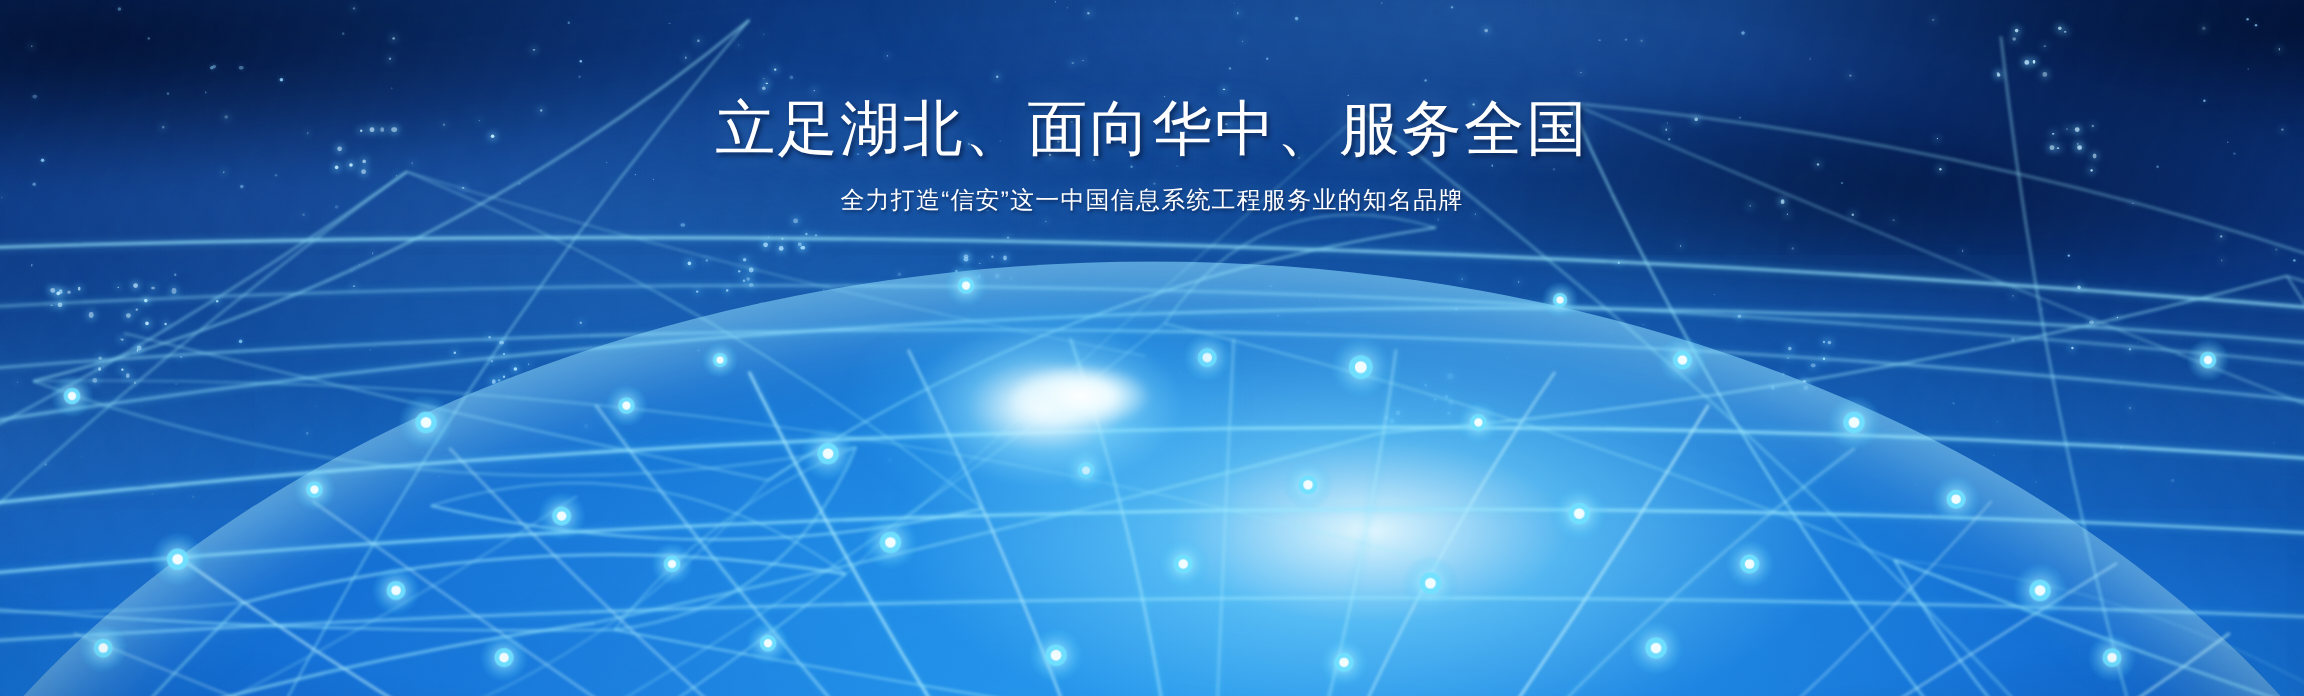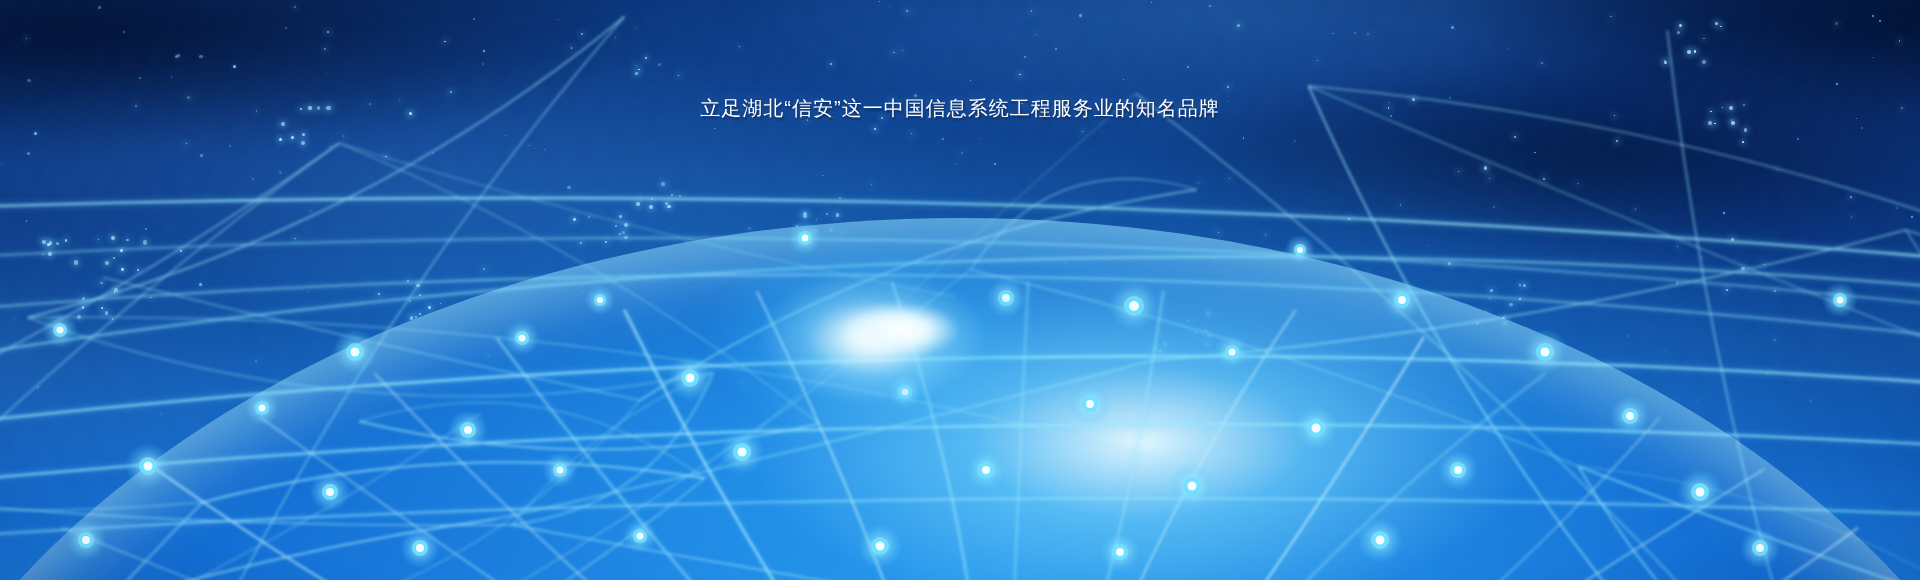--- a/index.html
+++ b/index.html
@@ -729,16 +729,17 @@
         </g>
     </svg>
   </div>
 
   <div class="hotspot"></div>
   <div class="hotspot2"></div>
 
   <div class="vignette"></div>
 
   <div class="copy">
-    <div class="subline">立足湖北“信安”这一中国信息系统工程服务业的知名品牌</div>
+    <div class="headline">立足湖北、面向华中、服务全国</div>
+    <div class="subline">全力打造“信安”这一中国信息系统工程服务业的知名品牌</div>
   </div>
 
 </div>
 
 </body></html>

